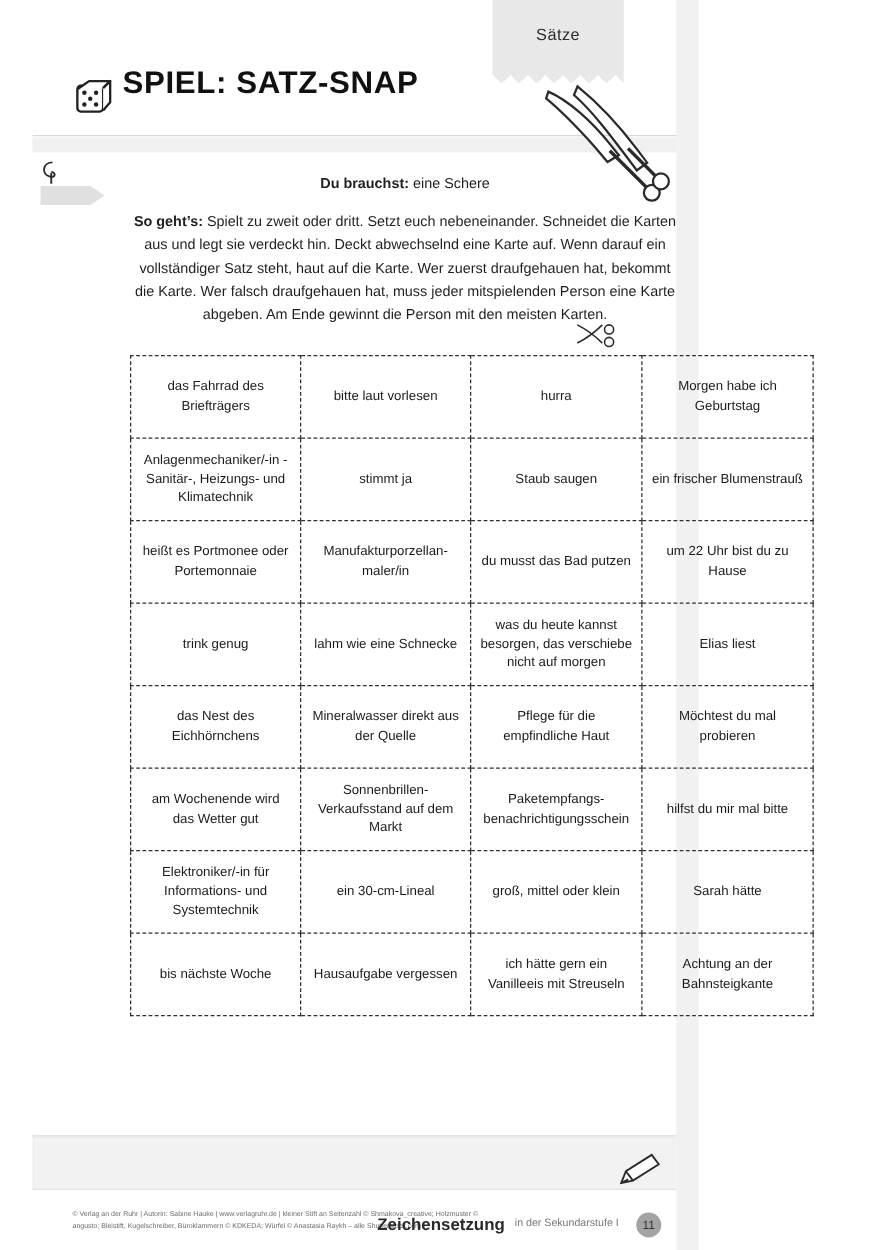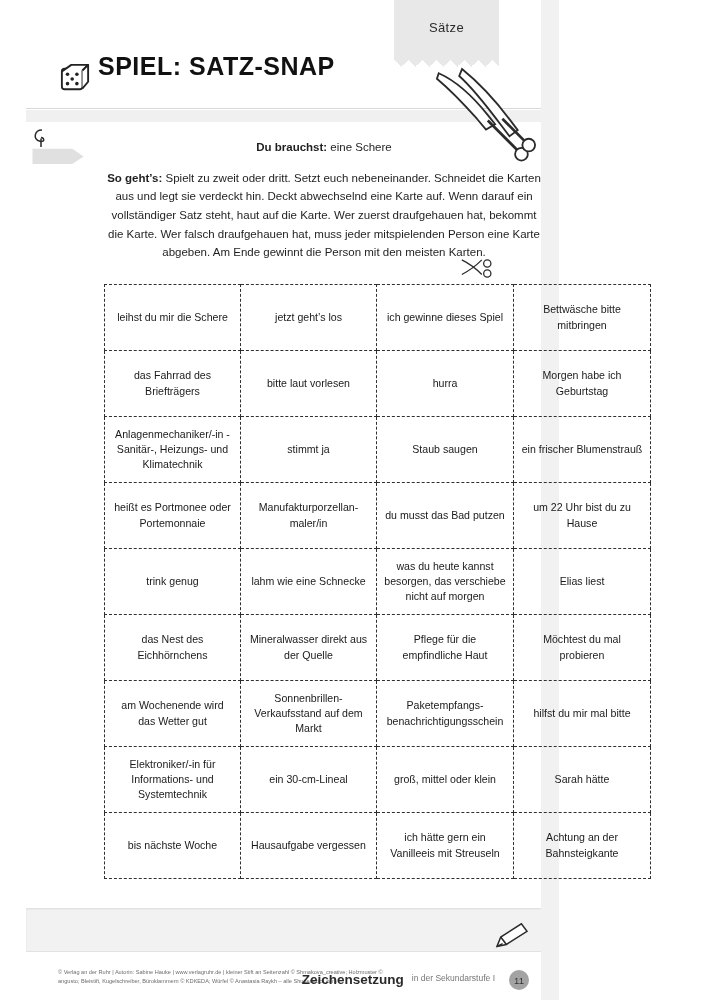--- a/index.html
+++ b/index.html
@@ -314,26 +314,20 @@
   <div class="grid-wrap">
     <table class="cards">
       <colgroup>
           <col class="c1">
           <col class="c2">
           <col class="c3">
           <col class="c4">
         </colgroup>
       <tbody>
         <tr>
-          <td>leihst du mir die Schere</td>
-          <td>jetzt geht’s los</td>
-          <td>ich gewinne dieses Spiel</td>
-          <td>Bettwäsche bitte mitbringen</td>
-        </tr>
-        <tr>
           <td>das Fahrrad des Briefträgers</td>
           <td>bitte laut vorlesen</td>
           <td>hurra</td>
           <td>Morgen habe ich Geburtstag</td>
         </tr>
         <tr>
           <td>Anlagenmechaniker/-in - Sanitär-, Heizungs- und Klimatechnik</td>
           <td>stimmt ja</td>
           <td>Staub saugen</td>
           <td>ein frischer Blumenstrauß</td>

